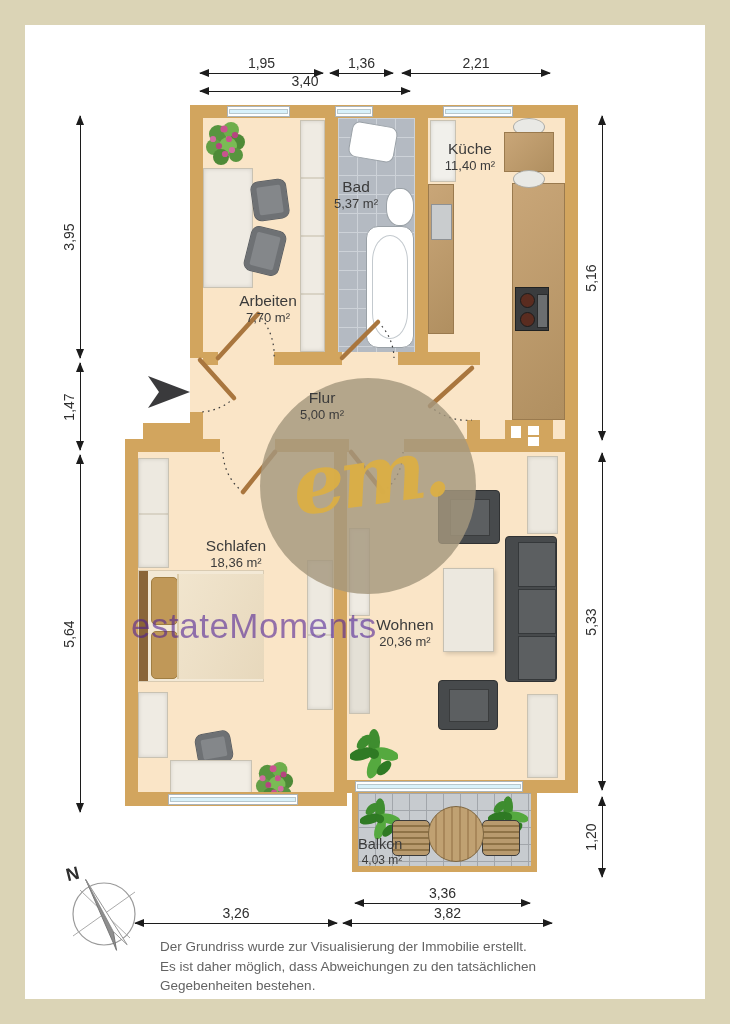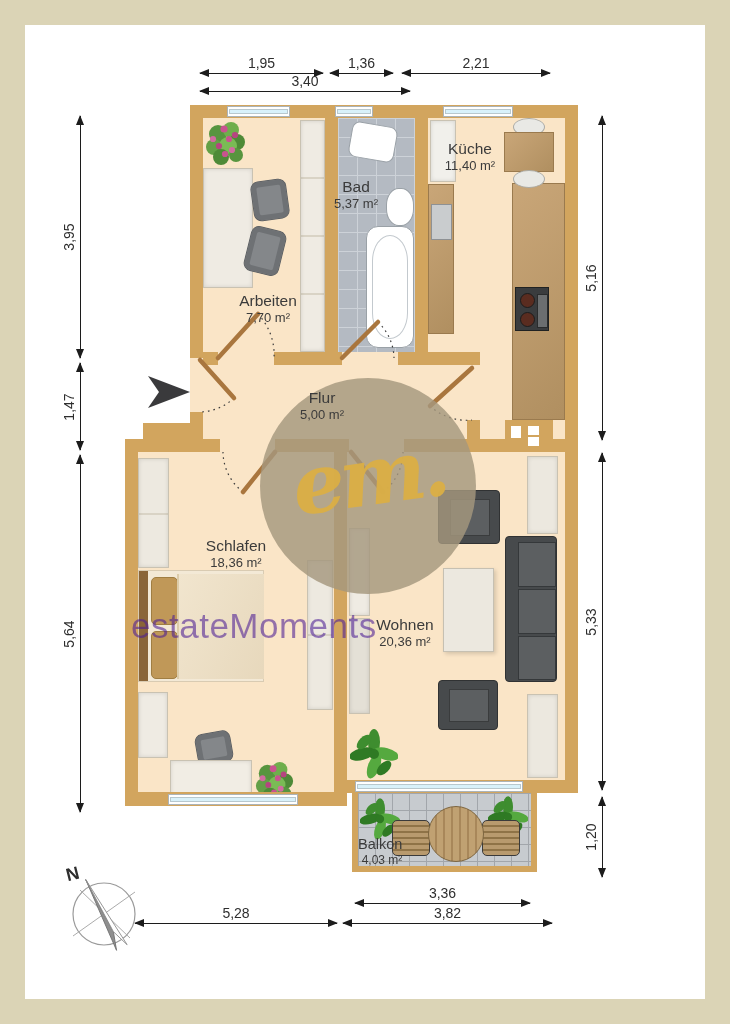--- a/index.html
+++ b/index.html
@@ -319,33 +319,38 @@
       <span class="lbl">5,16</span>
     </div>
   <div class="dimv" style="left:602px;top:453px;height:337px;">
       <span class="lbl">5,33</span>
     </div>
   <div class="dimv" style="left:602px;top:797px;height:80px;">
       <span class="lbl">1,20</span>
     </div>
 
   <div class="dimh" style="left:135px;top:923px;width:202px;">
-      <span class="lbl">5,28</span>
+      <span class="lbl">3,26</span>
     </div>
   <div class="dimh" style="left:355px;top:903px;width:175px;">
       <span class="lbl">3,36</span>
     </div>
   <div class="dimh" style="left:343px;top:923px;width:209px;">
       <span class="lbl">3,82</span>
     </div>
 
   <svg class="abs" style="left:58px;top:858px;" width="92" height="96">
     <circle cx="46" cy="56" r="31" fill="none" stroke="#9A9A9A" stroke-width="1.2"></circle>
     <line x1="15" y1="78" x2="77" y2="34" stroke="#ABABAB" stroke-width="1"></line>
     <line x1="22" y1="32" x2="72" y2="80" stroke="#ABABAB" stroke-width="1"></line>
     <g transform="rotate(-28 46 56)">
       <polygon points="46,17 40,94 46,76" fill="#8F8F8F" stroke="#6E6E6E" stroke-width="0.8"></polygon>
       <polygon points="46,17 52,94 46,76" fill="#FFFFFF" stroke="#8A8A8A" stroke-width="0.8"></polygon>
     </g>
     <text x="8" y="22" font-size="18" font-weight="bold" fill="#2E2E2E" transform="rotate(-14 14 16)">N</text>
   </svg>
 
+  <div class="disc">
+    <div>Der Grundriss wurde zur Visualisierung der Immobilie erstellt.</div>
+    <div>Es ist daher möglich, dass Abweichungen zu den tatsächlichen</div>
+    <div>Gegebenheiten bestehen.</div>
+  </div>
 </div>
 
 </body></html>

